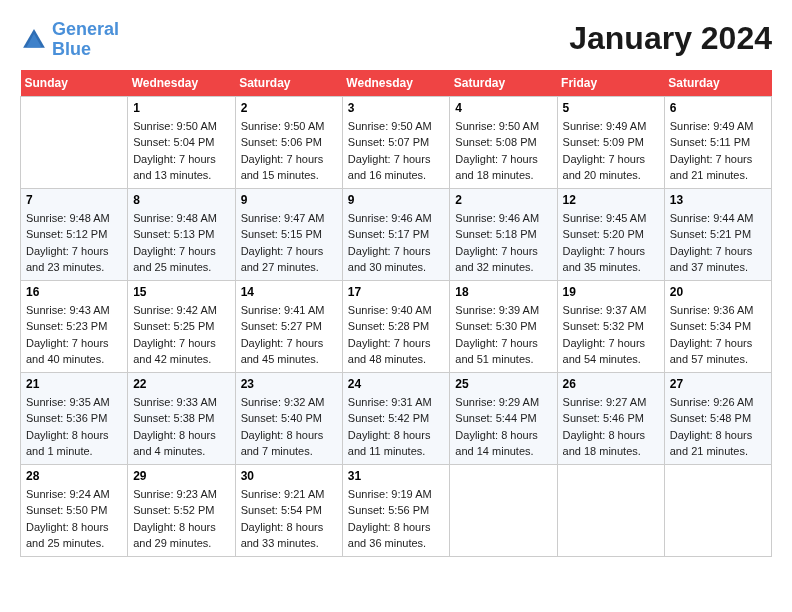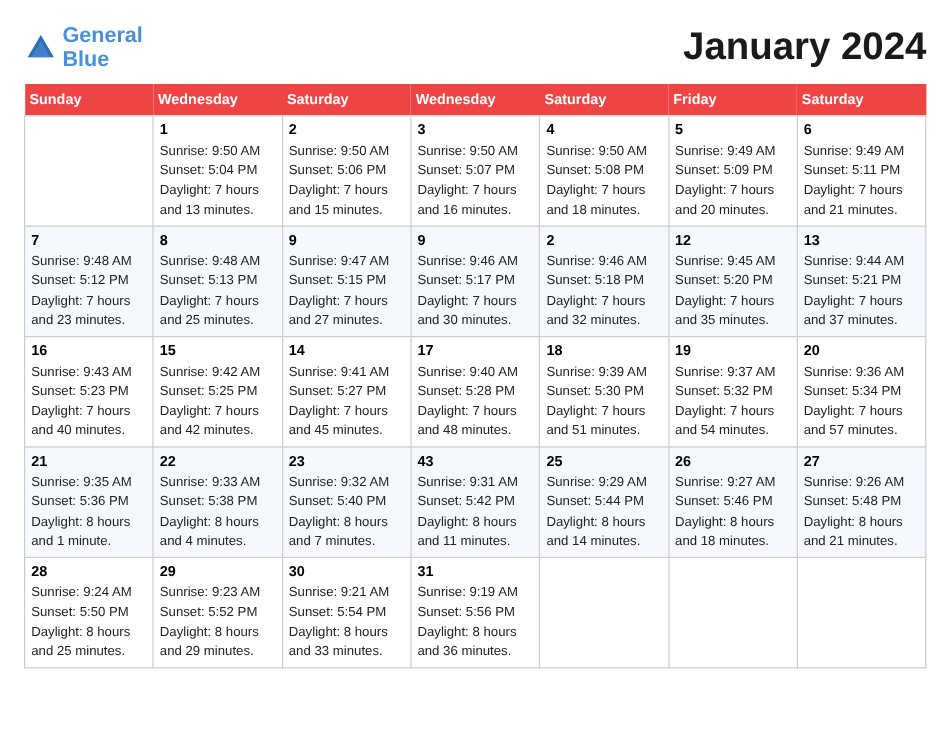--- a/index.html
+++ b/index.html
@@ -213,21 +213,21 @@
         </td>
         <td>
           <span class="day-num">22</span>
           <div class="day-detail">Sunrise: 9:33 AM<br>Sunset: 5:38 PM<br>Daylight: 8 hours and 4 minutes.</div>
         </td>
         <td>
           <span class="day-num">23</span>
           <div class="day-detail">Sunrise: 9:32 AM<br>Sunset: 5:40 PM<br>Daylight: 8 hours and 7 minutes.</div>
         </td>
         <td>
-          <span class="day-num">43</span>
+          <span class="day-num">24</span>
           <div class="day-detail">Sunrise: 9:31 AM<br>Sunset: 5:42 PM<br>Daylight: 8 hours and 11 minutes.</div>
         </td>
         <td>
           <span class="day-num">25</span>
           <div class="day-detail">Sunrise: 9:29 AM<br>Sunset: 5:44 PM<br>Daylight: 8 hours and 14 minutes.</div>
         </td>
         <td>
           <span class="day-num">26</span>
           <div class="day-detail">Sunrise: 9:27 AM<br>Sunset: 5:46 PM<br>Daylight: 8 hours and 18 minutes.</div>
         </td>

